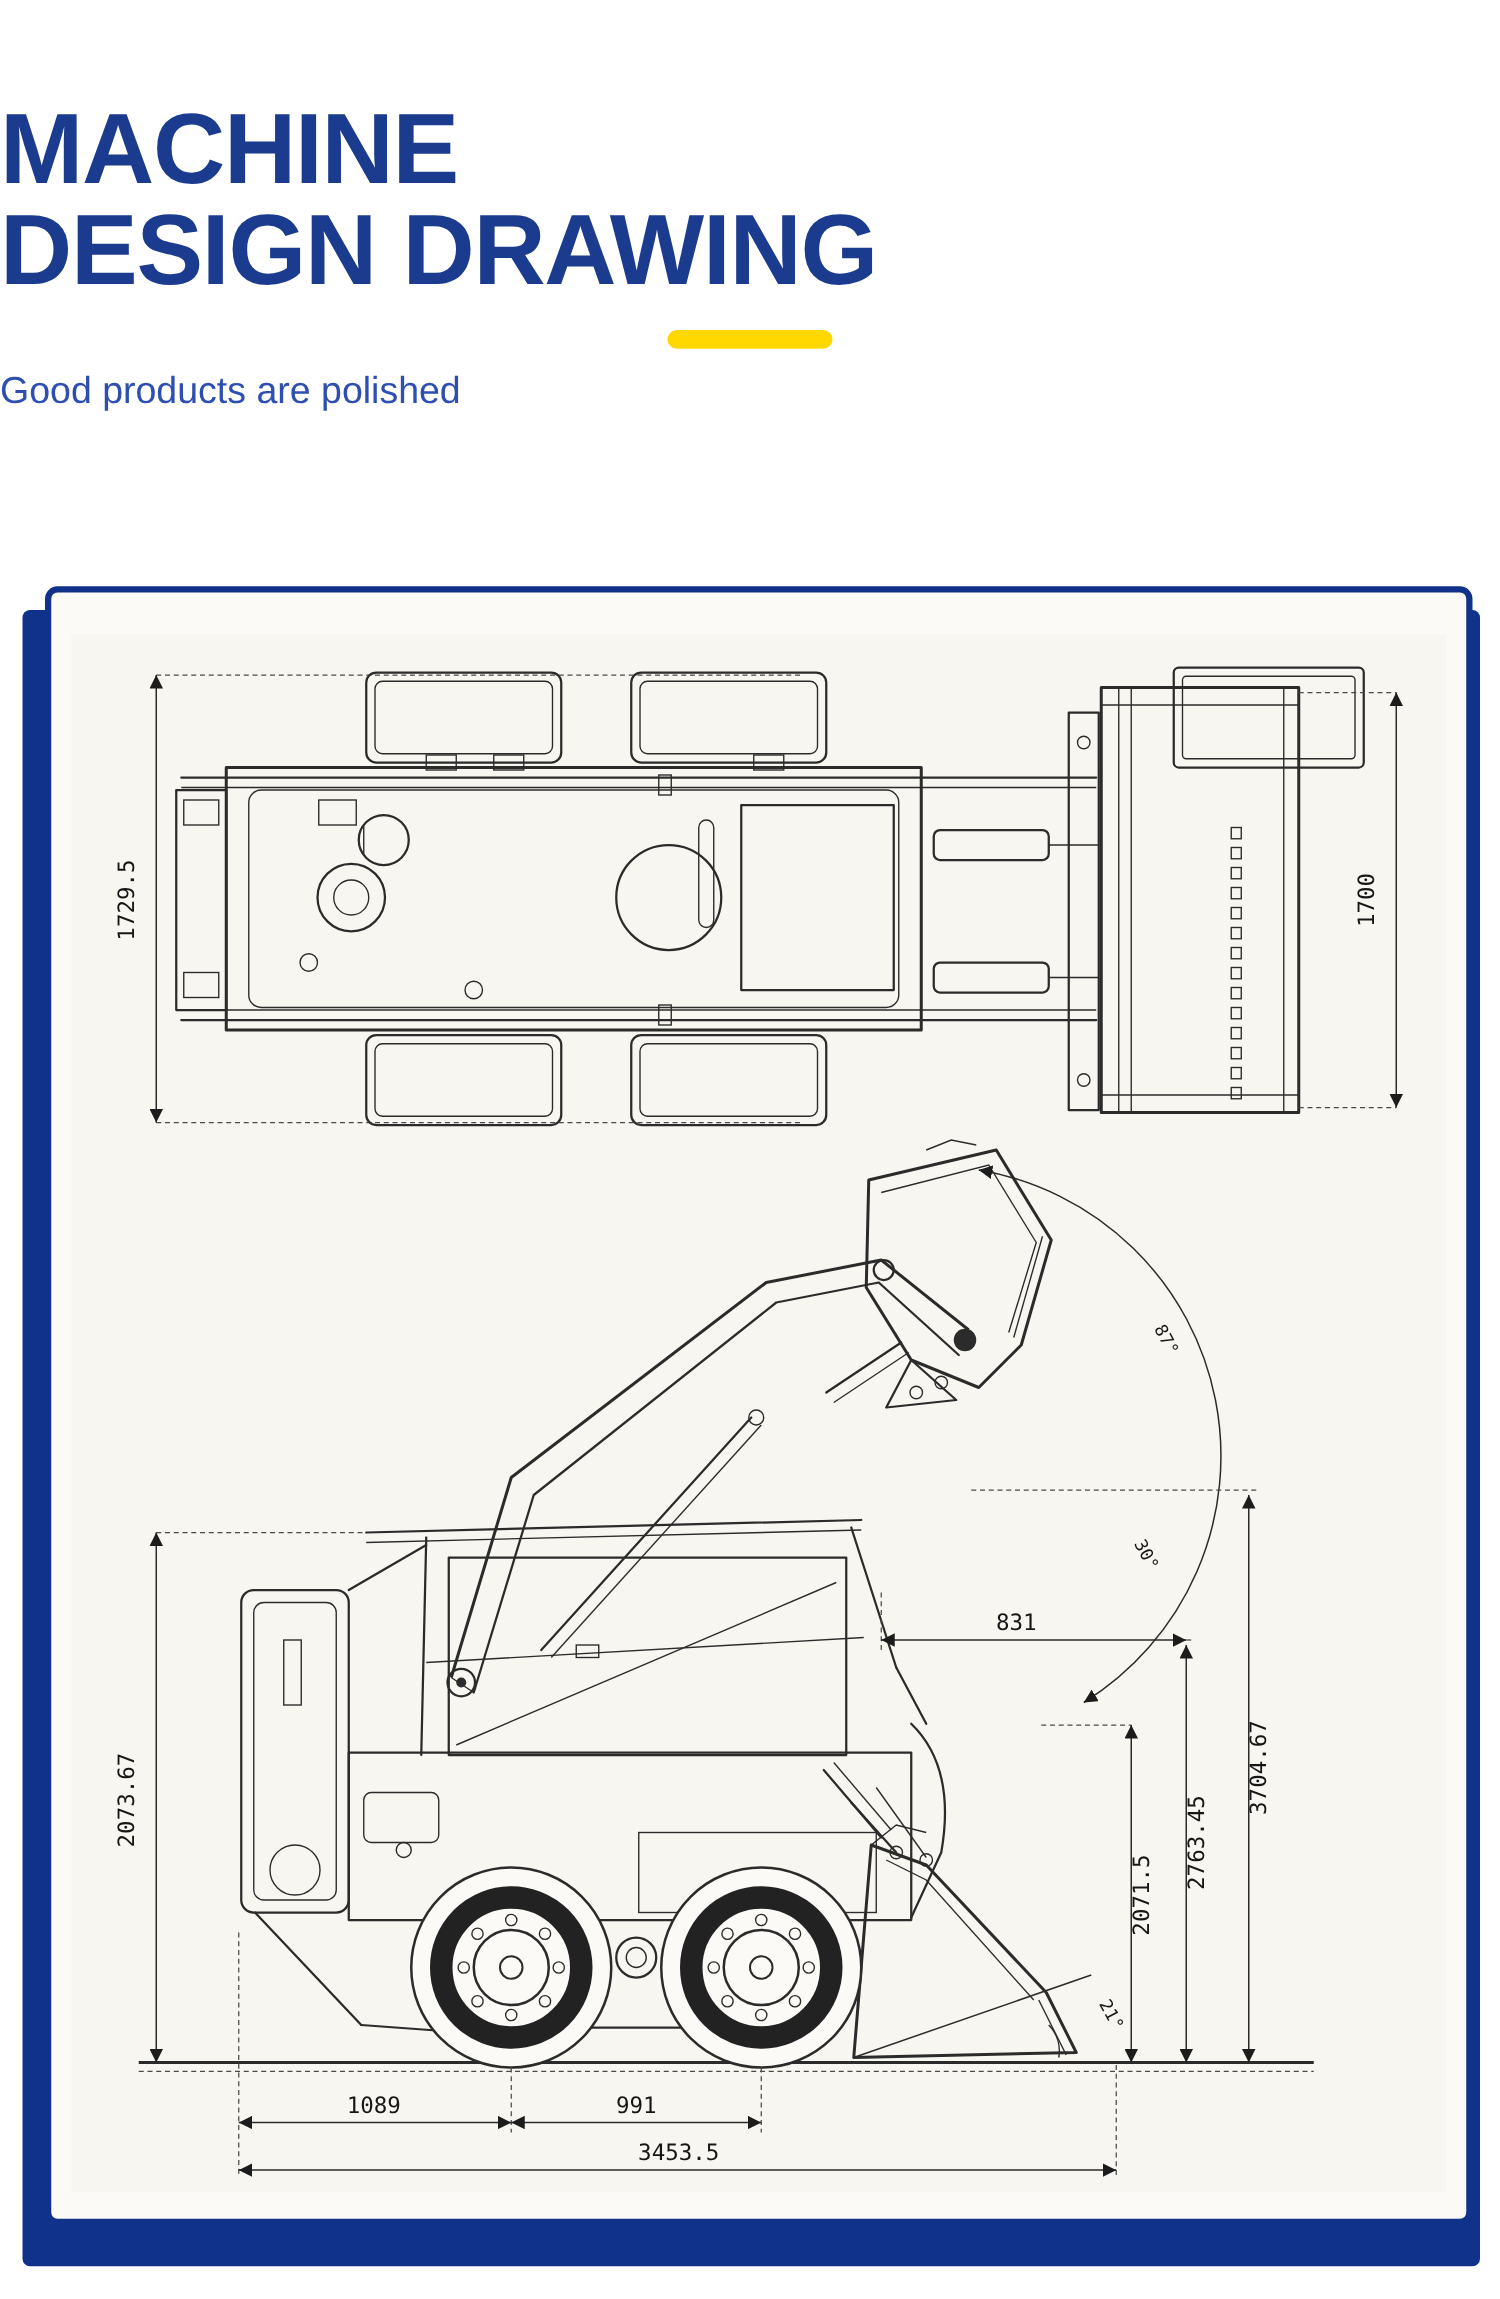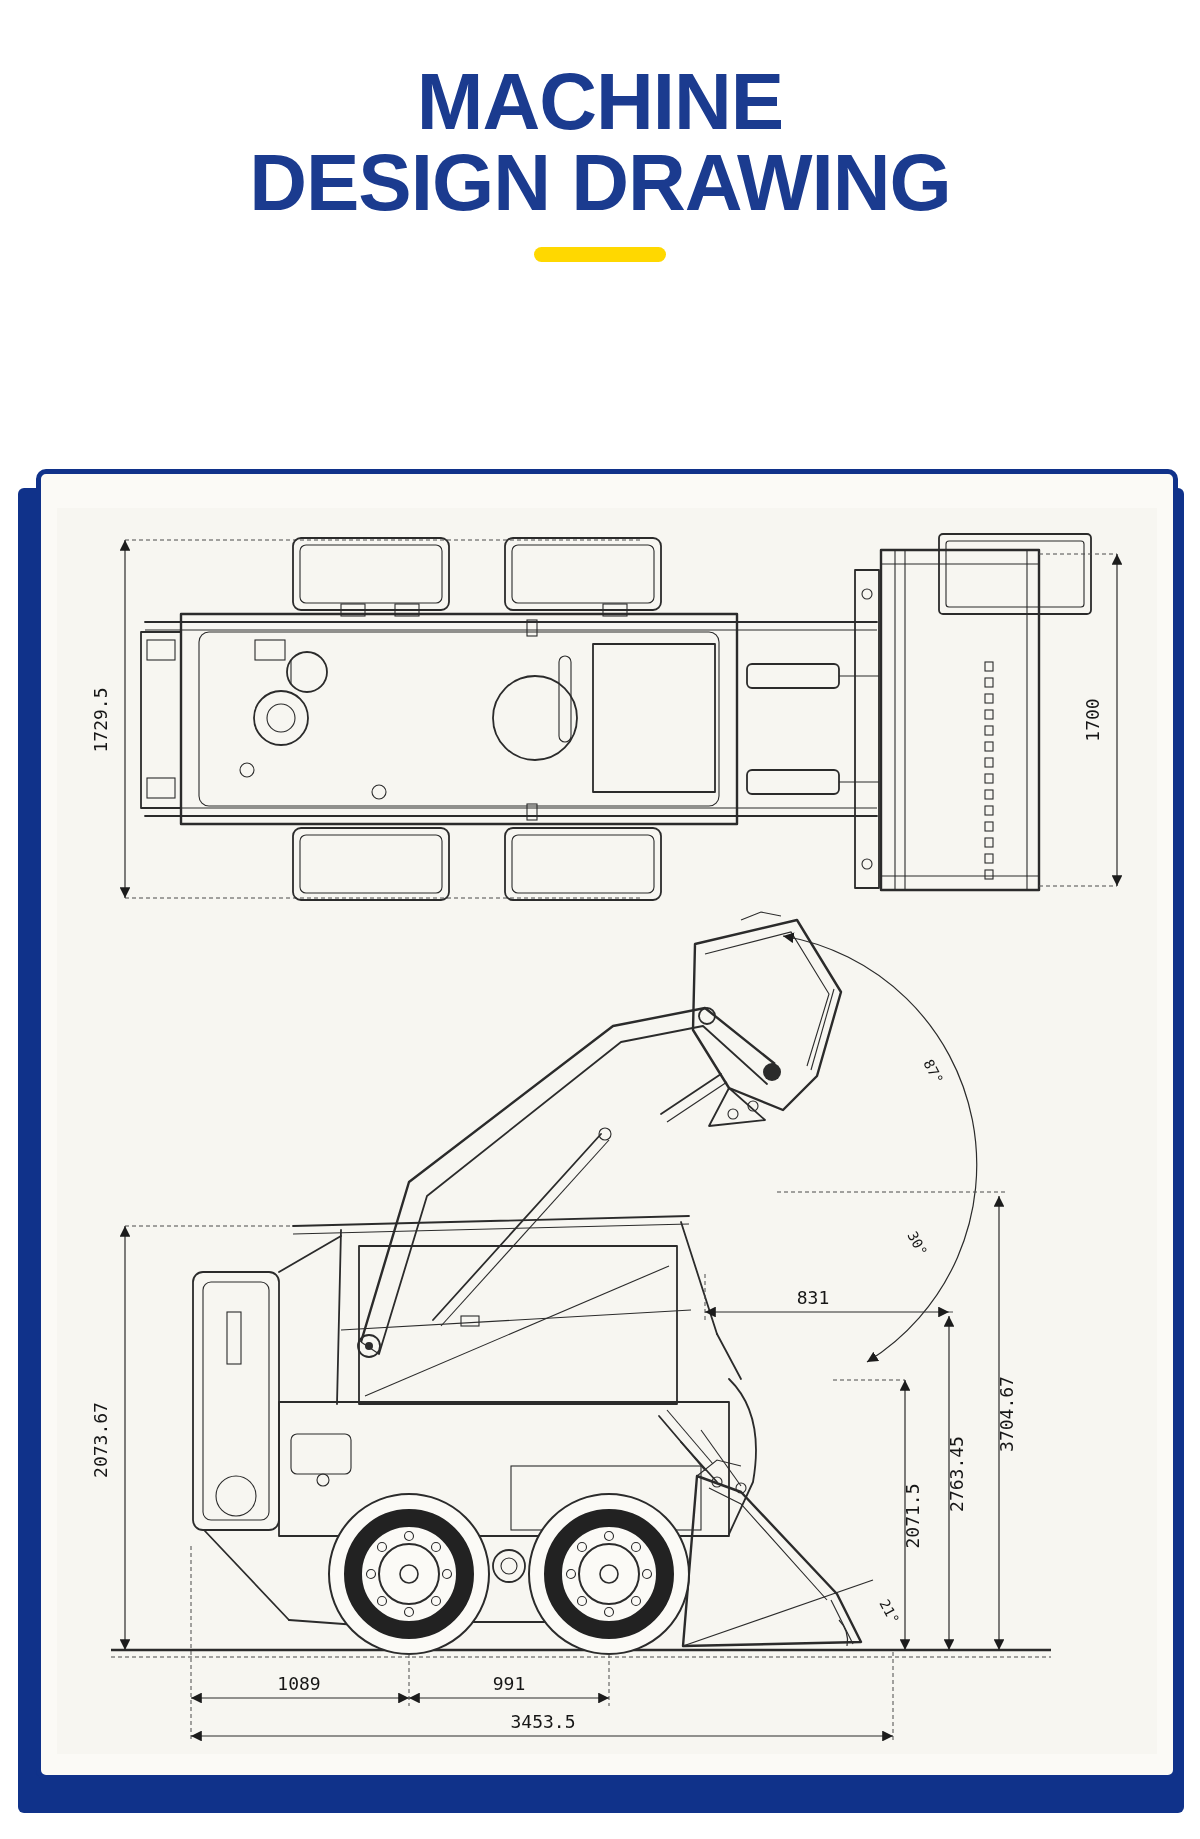--- a/index.html
+++ b/index.html
@@ -6,21 +6,21 @@
     --title-navy:#1b3b8f;
     --subtitle-blue:#2e4fb2;
     --accent-yellow:#ffd800;
     --panel-navy:#10328a;
     --paper:#f7f6f1;
     --ink:#2b2b2b;
   }
   html,body{margin:0;padding:0;background:#ffffff;}
   .stage{position:relative;width:1200px;height:1839px;overflow:hidden;background:#fff;
          font-family:"Liberation Sans",sans-serif;}
-  .header{position:absolute;top:61px;left:0;width:100%;text-align:center;}
+  .header{position:absolute;top:78px;left:0;width:100%;}
   .title-line{font-weight:900;font-size:80px;line-height:81px;color:var(--title-navy);
               letter-spacing:-1px;}
   .accent-bar{width:132px;height:15px;border-radius:8px;background:var(--accent-yellow);
               margin:24px auto 16px auto;}
   .subtitle{font-size:30px;line-height:36px;color:var(--subtitle-blue);font-weight:500;}
   .back-rect{position:absolute;left:18px;top:488px;width:1166px;height:1325px;
              background:var(--panel-navy);border-radius:6px;}
   .panel{position:absolute;left:36px;top:469px;width:1142px;height:1311px;box-sizing:border-box;
          background:#fbfaf6;border:5px solid var(--panel-navy);border-radius:10px;}
   .panel svg{position:absolute;left:0;top:0;width:100%;height:100%;display:block;}
@@ -39,20 +39,21 @@
 </style>
 </head>
 <body>
 
 <div class="stage">
 
   <div class="header">
     <div class="title-line">MACHINE</div>
     <div class="title-line">DESIGN DRAWING</div>
     <div class="accent-bar"></div>
+    <div class="subtitle">Good products are polished</div>
   </div>
 
   <div class="back-rect"></div>
   <div class="panel">
 
     <svg viewBox="0 0 1132 1301" preserveAspectRatio="none">
       <defs>
         <marker id="ah" viewBox="0 0 8 8" refX="8" refY="4" markerWidth="9" markerHeight="9" orient="auto-start-reverse">
           <path d="M0,0 L8,4 L0,8 Z" fill="#1c1c1c"></path>
         </marker>

